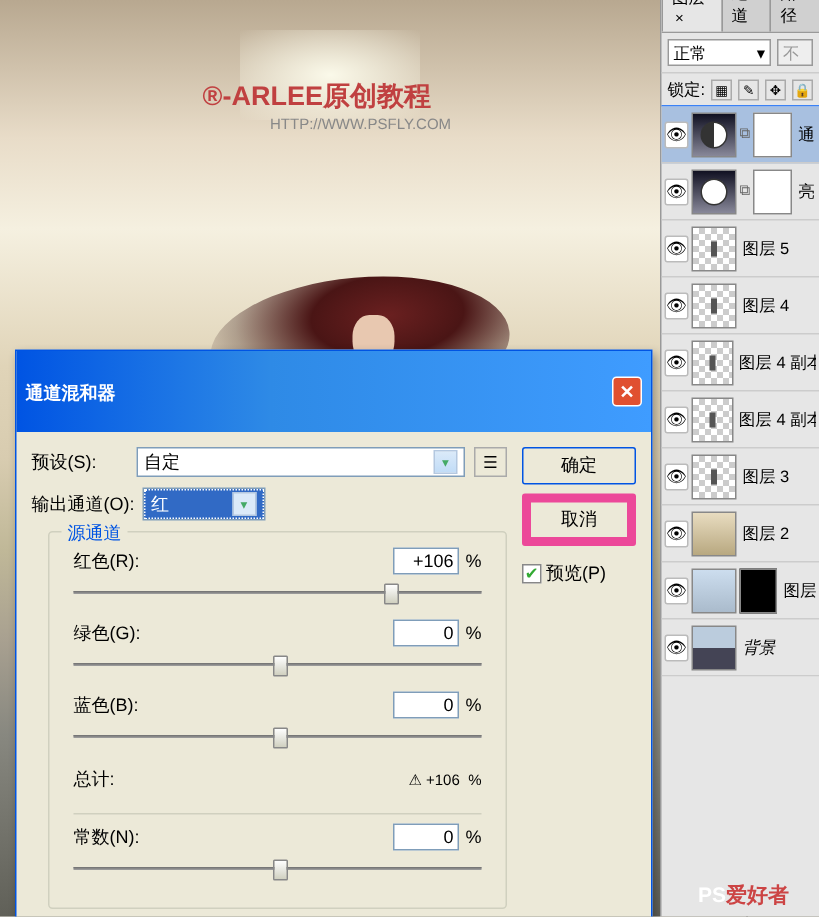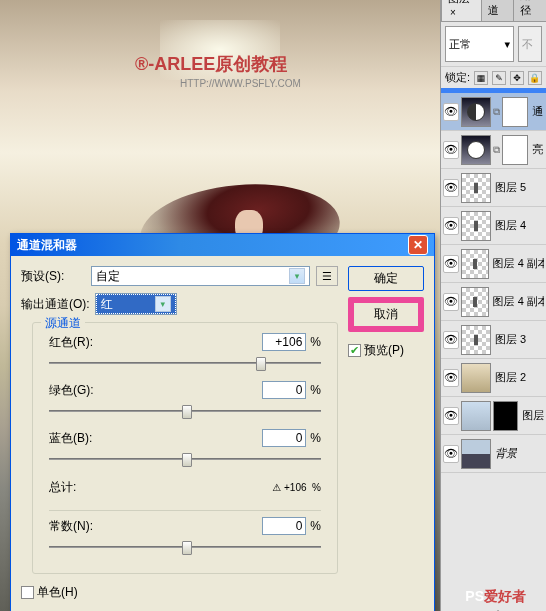--- a/index.html
+++ b/index.html
@@ -13,21 +13,21 @@
 .figure { position: absolute; left: 190px; top: 175px; width: 100px; height: 90px; }
 .hair { position: absolute; left: -50px; top: 10px; width: 200px; height: 90px; background: radial-gradient(ellipse at 60% 30%, #6a2020 0%, #4a1515 30%, rgba(50,20,20,0.3) 60%, transparent 80%); border-radius: 50%; transform: rotate(-5deg); }
 .face { position: absolute; left: 45px; top: 35px; width: 28px; height: 35px; background: #e8c8b0; border-radius: 40% 40% 50% 50%; }
 
 .ps-watermark { position: absolute; right: 20px; bottom: 5px; color: #4a9; font-size: 14px; font-weight: bold; }
 .ps-watermark span { color: #ffffff; }
 .ps-watermark-sub { position: absolute; right: 20px; bottom: -8px; font-size: 9px; color: #666; }
 
 
 .dialog { position: absolute; left: 10px; top: 233px; width: 425px; background: #ece9d8; border: 1px solid #0054e3; box-shadow: 2px 2px 6px rgba(0,0,0,0.3); }
-.titlebar { background: linear-gradient(90deg, #0054e3, #2e8ae6 40%, #3f9cff); color: #fff; padding: 1px 6px; font-weight: bold; display: flex; align-items: center; }
+.titlebar { background: linear-gradient(90deg, #0054e3, #2e8ae6 40%, #3f9cff); color: #fff; padding: 17px 6px; font-weight: bold; display: flex; align-items: flex-end; }
 .titlebar-text { flex: 1; }
 .close-btn { width: 20px; height: 20px; background: #e05030; border: 1px solid #fff; color: #fff; display: flex; align-items: center; justify-content: center; font-weight: bold; border-radius: 3px; cursor: pointer; }
 .dlg-body { padding: 10px; display: flex; gap: 10px; }
 .dlg-left { flex: 1; }
 .dlg-right { width: 76px; display: flex; flex-direction: column; gap: 6px; }
 .btn { background: #ece9d8; border: 6px solid #ec4899; padding: 3px 0; text-align: center; cursor: pointer; border-radius: 2px; }
 .btn:first-child { border: 1px solid #0054e3; }
 .chk-row { display: flex; align-items: center; gap: 3px; margin-top: 4px; }
 .chk { width: 13px; height: 13px; border: 1px solid #888; background: #fff; display: inline-flex; align-items: center; justify-content: center; color: #3a3; font-size: 11px; }
 
@@ -52,23 +52,23 @@
 .warn { font-size: 10px; }
 .line { border-top: 1px solid #d0d0bf; margin: 6px 0; }
 
 
 .panel { position: absolute; right: 0; top: 0; width: 106px; height: 611px; background: #e6e6e6; border-left: 1px solid #999; }
 .panel-tabs { display: flex; border-bottom: 1px solid #999; background: #d8d8d8; height: 22px; align-items: flex-end; }
 .tab { padding: 3px 6px; border: 1px solid #999; border-bottom: none; margin-right: -1px; background: #d0d0d0; font-size: 11px; }
 .tab.active { background: #e6e6e6; }
 .tab-close { margin-left: 2px; font-size: 10px; }
 .panel-row { display: flex; align-items: center; gap: 4px; padding: 4px; border-bottom: 1px solid #ccc; }
-.panel-select { flex: 1; background: #fff; border: 1px solid #999; height: 36px; padding: 1px 3px; display: flex; justify-content: space-between; align-items: center; font-size: 11px; }
+.panel-select { flex: 1; background: #fff; border: 1px solid #999; height: 18px; padding: 1px 3px; display: flex; justify-content: space-between; align-items: center; font-size: 11px; }
 .panel-select.dis { color: #999; background: #eee; }
-.lock-row { display: flex; align-items: center; gap: 4px; padding: 3px 4px; border-bottom: 5px solid #3b82f6; font-size: 11px; }
+.lock-row { display: flex; align-items: center; gap: 4px; padding: 3px 4px; border-bottom: 1px solid #3b82f6; font-size: 11px; }
 .lock-row .ic { width: 14px; height: 14px; border: 1px solid #aaa; display: inline-flex; align-items: center; justify-content: center; font-size: 9px; }
 
 .layers { overflow: hidden; }
 .layer { display: flex; align-items: center; border-bottom: 1px solid #ccc; padding: 2px; height: 38px; gap: 2px; }
 .layer.sel { background: #a8c0e0; }
 .eye { width: 16px; height: 18px; border: 1px solid #bbb; background: #fff; display: flex; align-items: center; justify-content: center; font-size: 11px; border-radius: 2px; }
 .thumb-l { width: 30px; height: 30px; border: 1px solid #888; background: #fff; display: inline-flex; align-items: center; justify-content: center; overflow: hidden; position: relative; }
 .thumb-l.checker { background: repeating-conic-gradient(#ccc 0 25%, #fff 0 50%) 0 0/8px 8px; }
 .mask { width: 26px; height: 30px; border: 1px solid #888; background: #fff; }
 .mask.blk { background: #000; border: 1px solid #888; }

